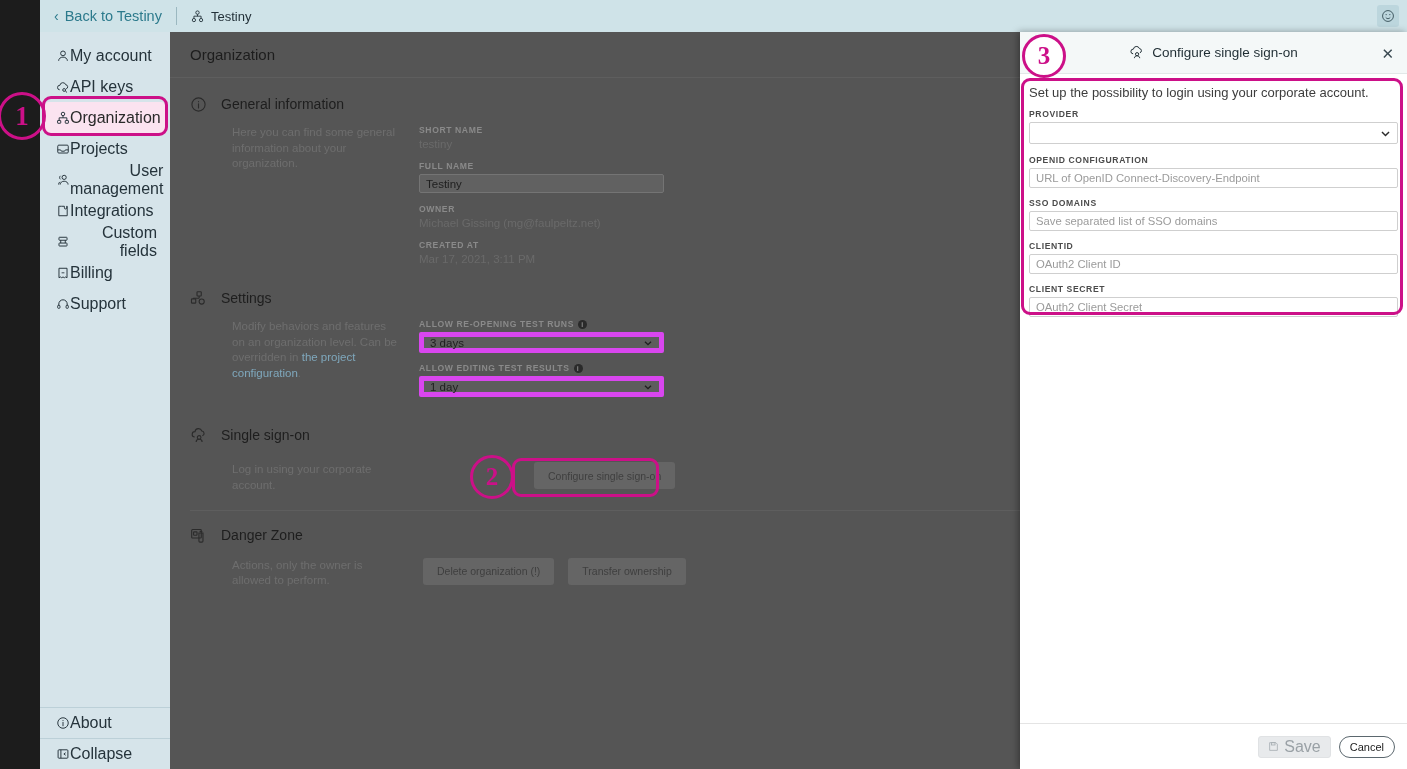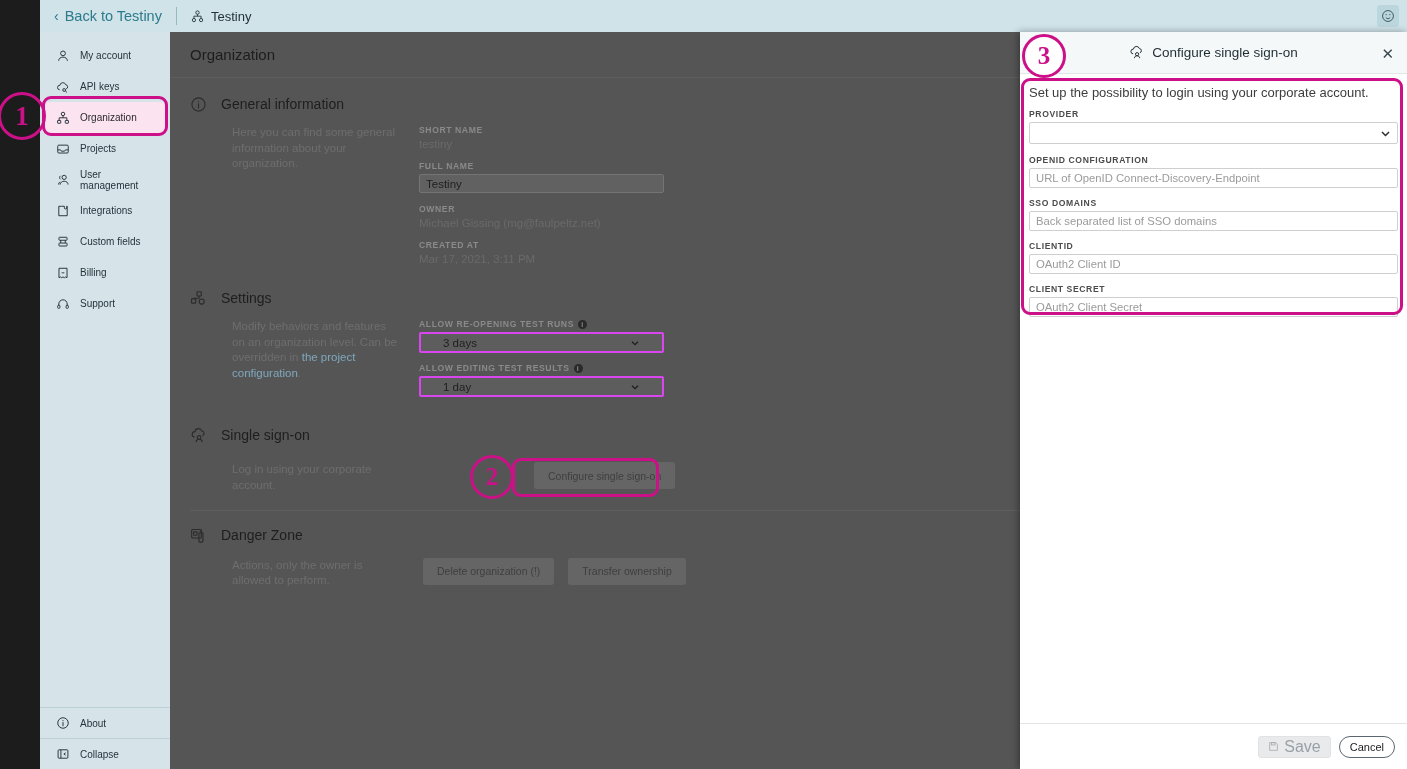--- a/index.html
+++ b/index.html
@@ -27,23 +27,23 @@
   }
   .icon-svg { display: block; }
 
   
   .sidebar {
     position: absolute; left: 40px; top: 32px; width: 130px; height: 737px;
     background: #d6e4ea; display: flex; flex-direction: column;
   }
   .side-items { padding-top: 8px; flex: 1; }
   .side-item {
-    display: flex; align-items: center; gap: 10px;
-    height: 31px; padding: 0 8px 0 11px; color: #25333b; font-size: 10px;
-    cursor: pointer; border-radius: 4px; margin: 0 5px;
+    display: flex; align-items: center; 
+    height: 31px; padding: 0 8px 0 11px; color: #25333b; font-size: 16px;
+    cursor: pointer; border-radius: 4px; margin: 0 5px; text-align: right;
   }
   .side-item.active { background: #fbe3f0; color: #2a2a2a; }
   .side-bottom { border-top: 1px solid #bcd0d8; }
   .side-bottom .side-item { height: 30px; }
   .side-divider { height: 1px; background: #bcd0d8; margin: 0; }
 
   
   .main {
     position: absolute; left: 170px; top: 32px; width: 1237px; height: 737px;
     background: #555555; overflow: hidden;
@@ -61,22 +61,22 @@
   .sec-desc a { color: #7fa8bd; text-decoration: none; }
   .sec-fields { flex: 1; }
   .fl { font-size: 8.6px; letter-spacing: 0.6px; font-weight: bold; color: #8a8a8a; margin-bottom: 3px; }
   .fv { font-size: 11.5px; color: #6a6a6a; margin-bottom: 11px; }
   .text-input-dim {
     width: 245px; height: 19px; background: #616161; border: 1px solid #747474;
     border-radius: 2px; font-size: 11.5px; color: #202020; padding: 0 6px;
     display: flex; align-items: center; margin-bottom: 11px;
   }
   .select-dim {
-    width: 245px; height: 21px; background: #5d5d5d; border: 2px solid #d946ef;
-    border-radius: 2px; font-size: 11.5px; color: #1f1f1f; padding: 0 22px;
+    width: 245px; height: 21px; background: #5d5d5d; border: 5px solid #d946ef;
+    border-radius: 2px; font-size: 11.5px; color: #1f1f1f; padding: 0 6px;
     display: flex; align-items: center; justify-content: space-between; margin-bottom: 10px;
   }
   .info-dot {
     display: inline-flex; width: 9px; height: 9px; border-radius: 50%;
     background: #2a2a2a; color: #8a8a8a; font-size: 7px; align-items: center;
     justify-content: center; margin-left: 4px; vertical-align: middle; font-weight: bold;
   }
   .btn-dim {
     height: 27px; background: #656565; border: none; border-radius: 3px;
     font-size: 10.5px; color: #3f3f3f; padding: 0 14px; cursor: pointer;
@@ -439,21 +439,21 @@
           <svg class="icon-svg" width="11" height="11" viewBox="0 0 10 10" fill="none" stroke="#2a2a2a" stroke-width="1.3">
               <path d="M1.8 3.6L5 6.8l3.2-3.2"></path>
             </svg>
         </span>
       </div>
 
       <div class="pf-label">OPENID CONFIGURATION</div>
       <div class="pf-input">URL of OpenID Connect-Discovery-Endpoint</div>
 
       <div class="pf-label">SSO DOMAINS</div>
-      <div class="pf-input">Back separated list of SSO domains</div>
+      <div class="pf-input">Save separated list of SSO domains</div>
 
       <div class="pf-label">CLIENTID</div>
       <div class="pf-input">OAuth2 Client ID</div>
 
       <div class="pf-label">CLIENT SECRET</div>
       <div class="pf-input">OAuth2 Client Secret</div>
     </div>
 
     <div class="panel-foot">
       <div class="btn-save">

